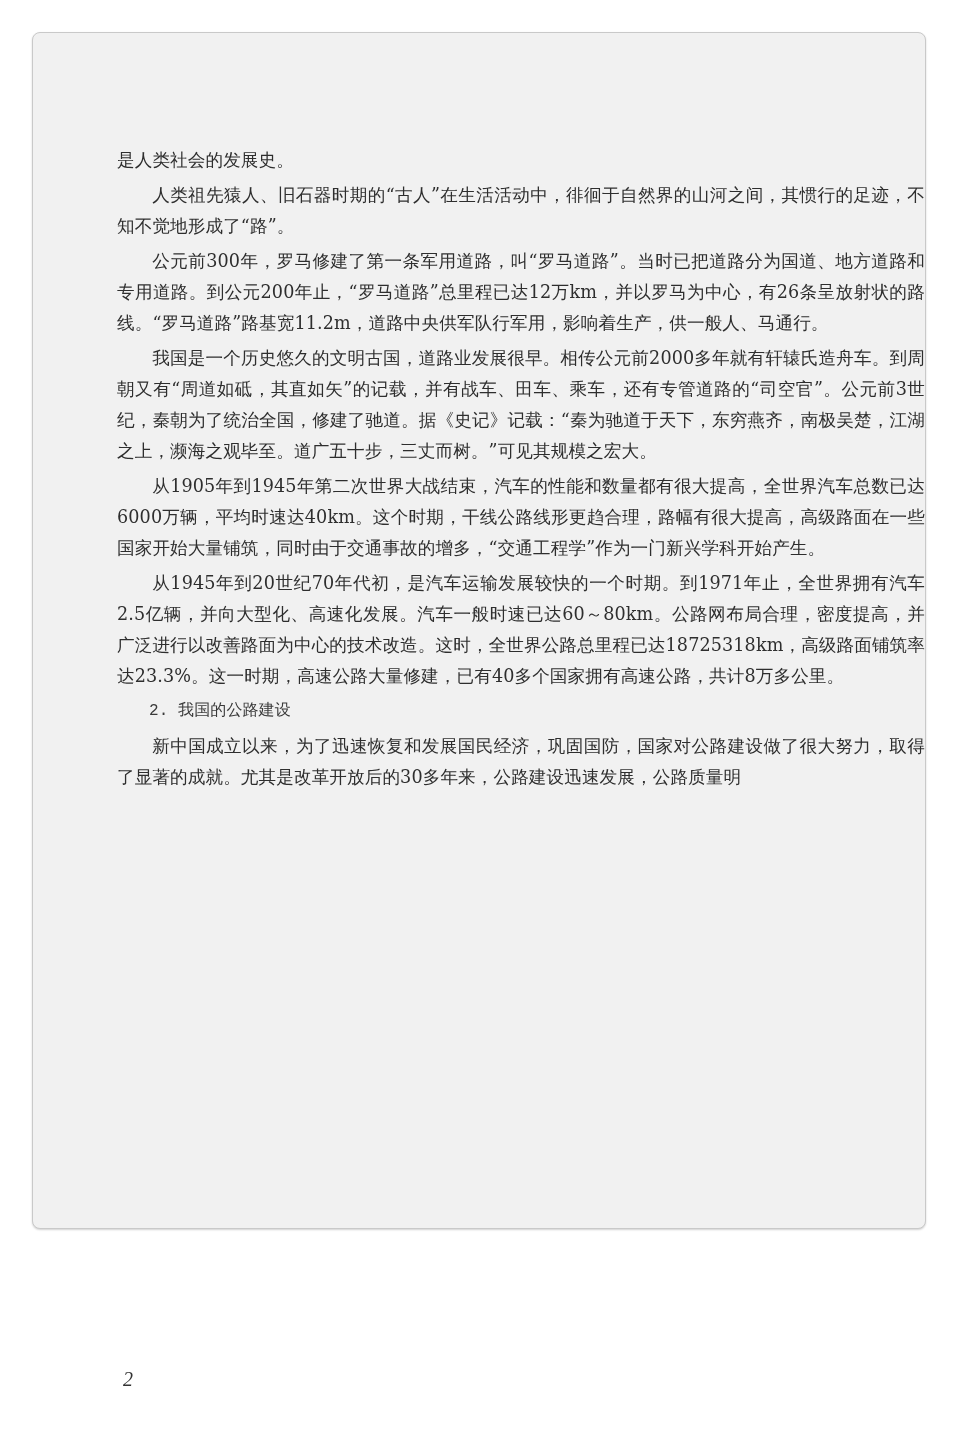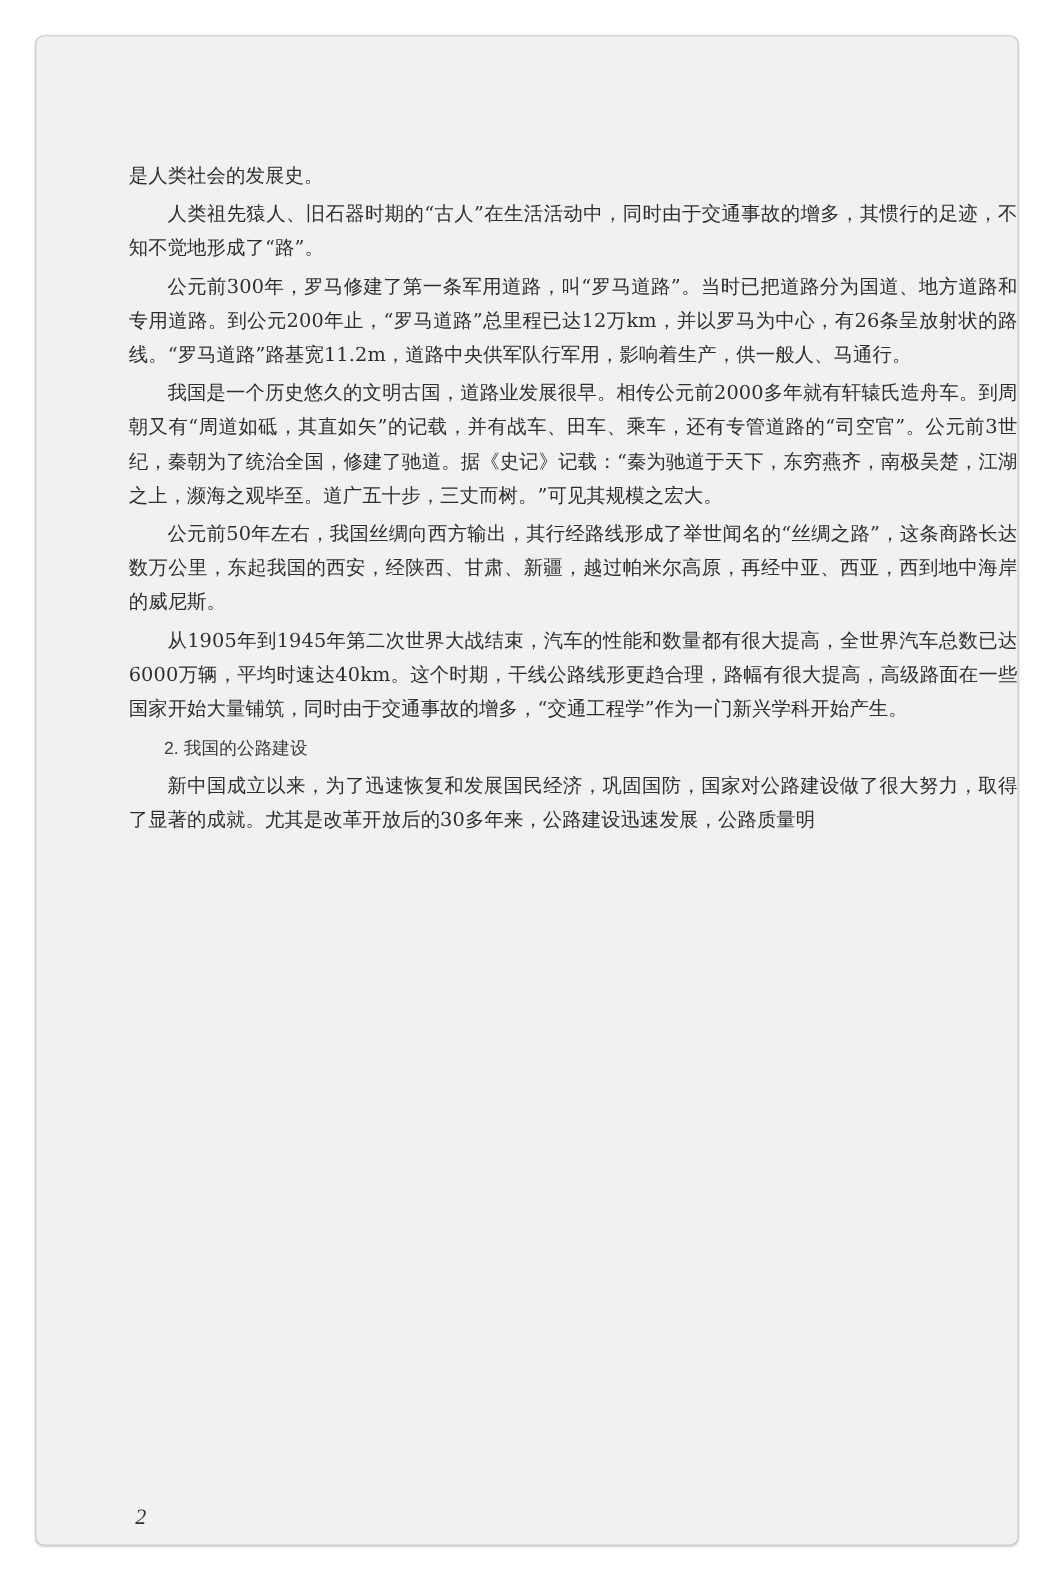--- a/index.html
+++ b/index.html
@@ -1,48 +1,48 @@
 <!DOCTYPE html>
 <html><head>
 <meta charset="utf-8">
 <style>
   html, body { margin: 0; padding: 0; }
   body {
     width: 960px; height: 1440px; background: #ffffff;
     position: relative; overflow: hidden;
   }
   .page {
-    position: absolute; left: 32px; top: 32px; width: 894px; height: 1373px;
+    position: absolute; left: 32px; top: 32px; width: 894px; height: 1197px;
     background: #f1f1f1; border: 1px solid #c9c9c9; border-radius: 8px;
     box-shadow: 0 1px 2px rgba(0,0,0,0.18);
     box-sizing: border-box;
   }
   .content {
     position: absolute; left: 84px; top: 112px; width: 808px;
     font-family: "DejaVu Serif", "Liberation Serif", serif;
     font-size: 17.6px; line-height: 31px; color: #2e2e2e;
     text-align: justify; letter-spacing: 0.1px;
   }
   .content p { margin: 0 0 4px 0; text-indent: 2em; }
   .content p.noindent { text-indent: 0; }
-  .content p.heading { text-indent: 2em; font-family: Liberation Sans, sans-serif; font-size: 16px; color: #3a3a3a; }
+  .content p.heading { text-indent: 2em; font-family: Liberation Mono, monospace; font-size: 16px; color: #3a3a3a; }
   .pagenum {
     position: absolute; left: 90px; top: 1335px;
     font-family: "Liberation Serif", "DejaVu Serif", serif; font-style: italic;
     font-size: 20px; color: #333;
   }
 </style>
 </head>
 <body>
 
 <div class="page">
   <div class="content">
     <p class="noindent">是人类社会的发展史。</p>
-    <p>人类祖先猿人、旧石器时期的“古人”在生活活动中，同时由于交通事故的增多，其惯行的足迹，不知不觉地形成了“路”。</p>
+    <p>人类祖先猿人、旧石器时期的“古人”在生活活动中，徘徊于自然界的山河之间，其惯行的足迹，不知不觉地形成了“路”。</p>
     <p>公元前300年，罗马修建了第一条军用道路，叫“罗马道路”。当时已把道路分为国道、地方道路和专用道路。到公元200年止，“罗马道路”总里程已达12万km，并以罗马为中心，有26条呈放射状的路线。“罗马道路”路基宽11.2m，道路中央供军队行军用，影响着生产，供一般人、马通行。</p>
     <p>我国是一个历史悠久的文明古国，道路业发展很早。相传公元前2000多年就有轩辕氏造舟车。到周朝又有“周道如砥，其直如矢”的记载，并有战车、田车、乘车，还有专管道路的“司空官”。公元前3世纪，秦朝为了统治全国，修建了驰道。据《史记》记载：“秦为驰道于天下，东穷燕齐，南极吴楚，江湖之上，濒海之观毕至。道广五十步，三丈而树。”可见其规模之宏大。</p>
-    <p>公元前50年左右，我国丝绸向西方输出，其行经路线形成了举世闻名的“丝绸之路”，这条商路长达数万公里，东起我国的西安，经陕西、甘肃、新疆，越过帕米尔高原，再经中亚、西亚，西到地中海岸的威尼斯。</p>
     <p>从1905年到1945年第二次世界大战结束，汽车的性能和数量都有很大提高，全世界汽车总数已达6000万辆，平均时速达40km。这个时期，干线公路线形更趋合理，路幅有很大提高，高级路面在一些国家开始大量铺筑，同时由于交通事故的增多，“交通工程学”作为一门新兴学科开始产生。</p>
+    <p>从1945年到20世纪70年代初，是汽车运输发展较快的一个时期。到1971年止，全世界拥有汽车2.5亿辆，并向大型化、高速化发展。汽车一般时速已达60～80km。公路网布局合理，密度提高，并广泛进行以改善路面为中心的技术改造。这时，全世界公路总里程已达18725318km，高级路面铺筑率达23.3%。这一时期，高速公路大量修建，已有40多个国家拥有高速公路，共计8万多公里。</p>
     <p class="heading">2. 我国的公路建设</p>
     <p>新中国成立以来，为了迅速恢复和发展国民经济，巩固国防，国家对公路建设做了很大努力，取得了显著的成就。尤其是改革开放后的30多年来，公路建设迅速发展，公路质量明</p>
   </div>
   <div class="pagenum">2</div>
 </div>
 
 </body></html>

